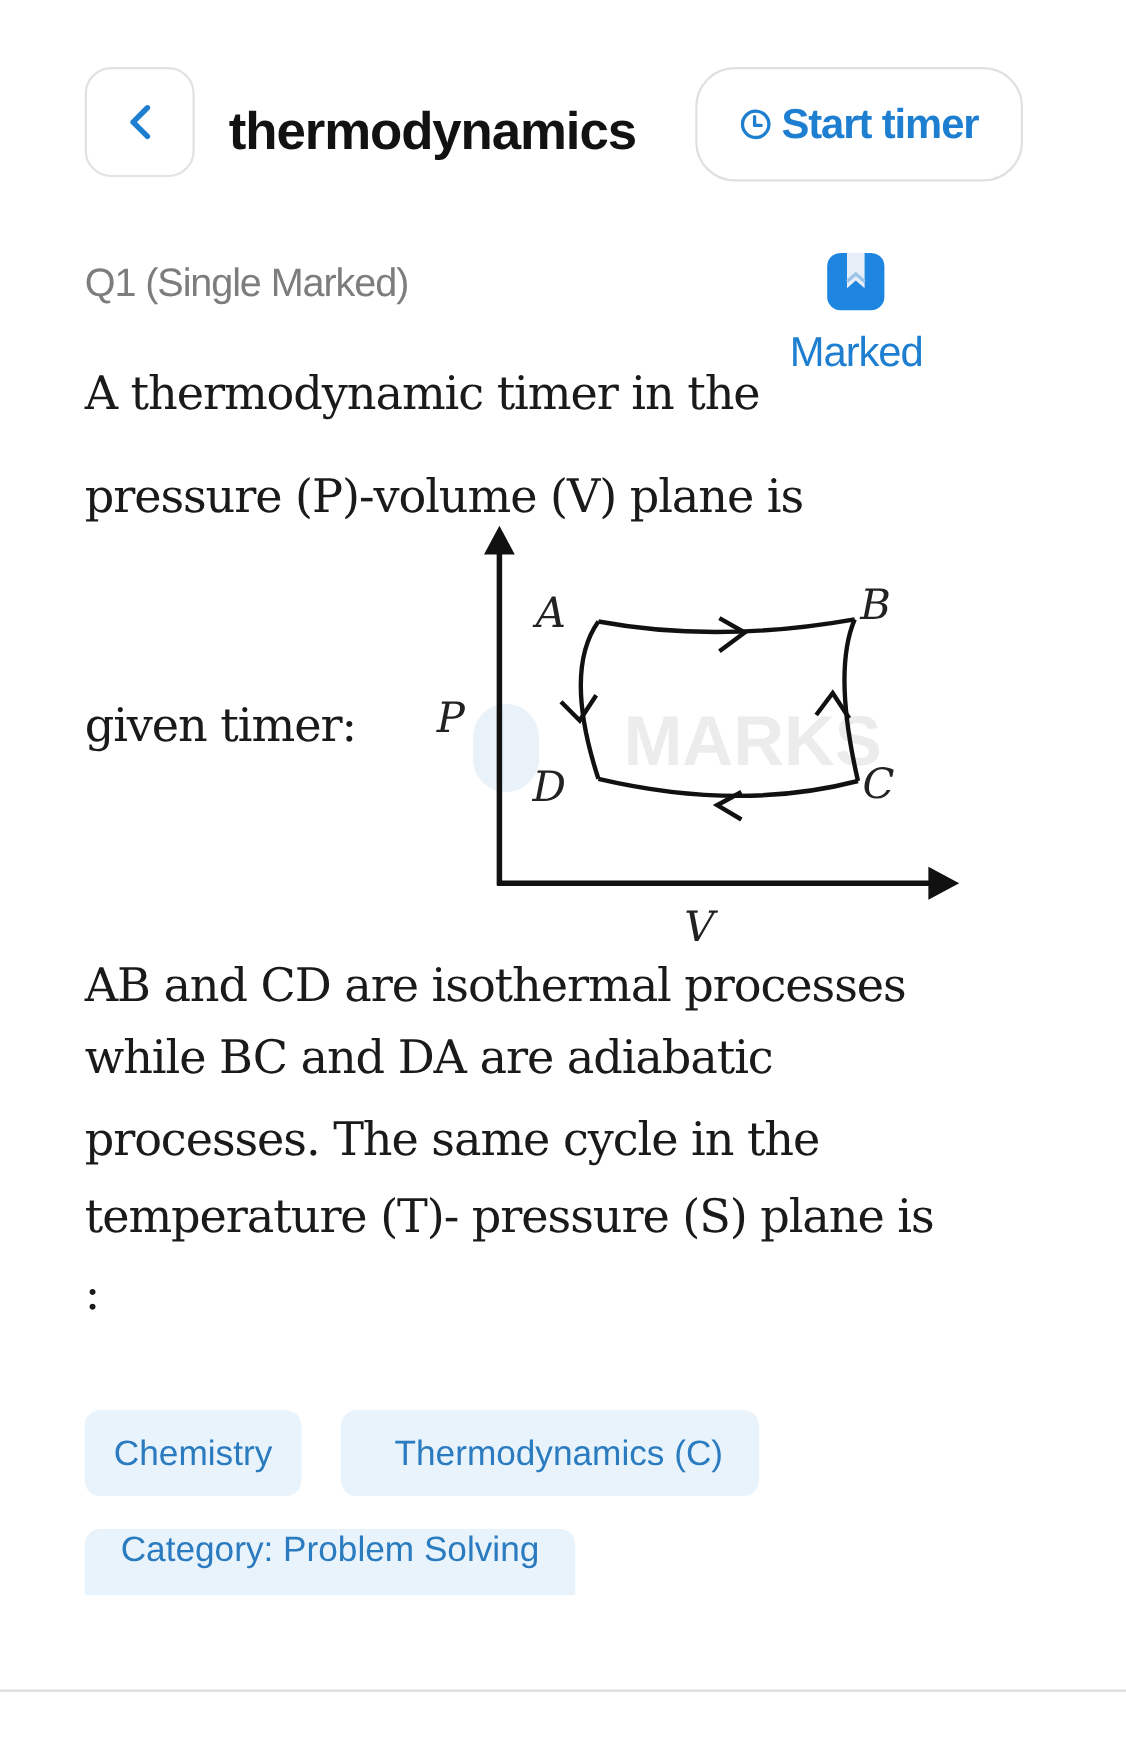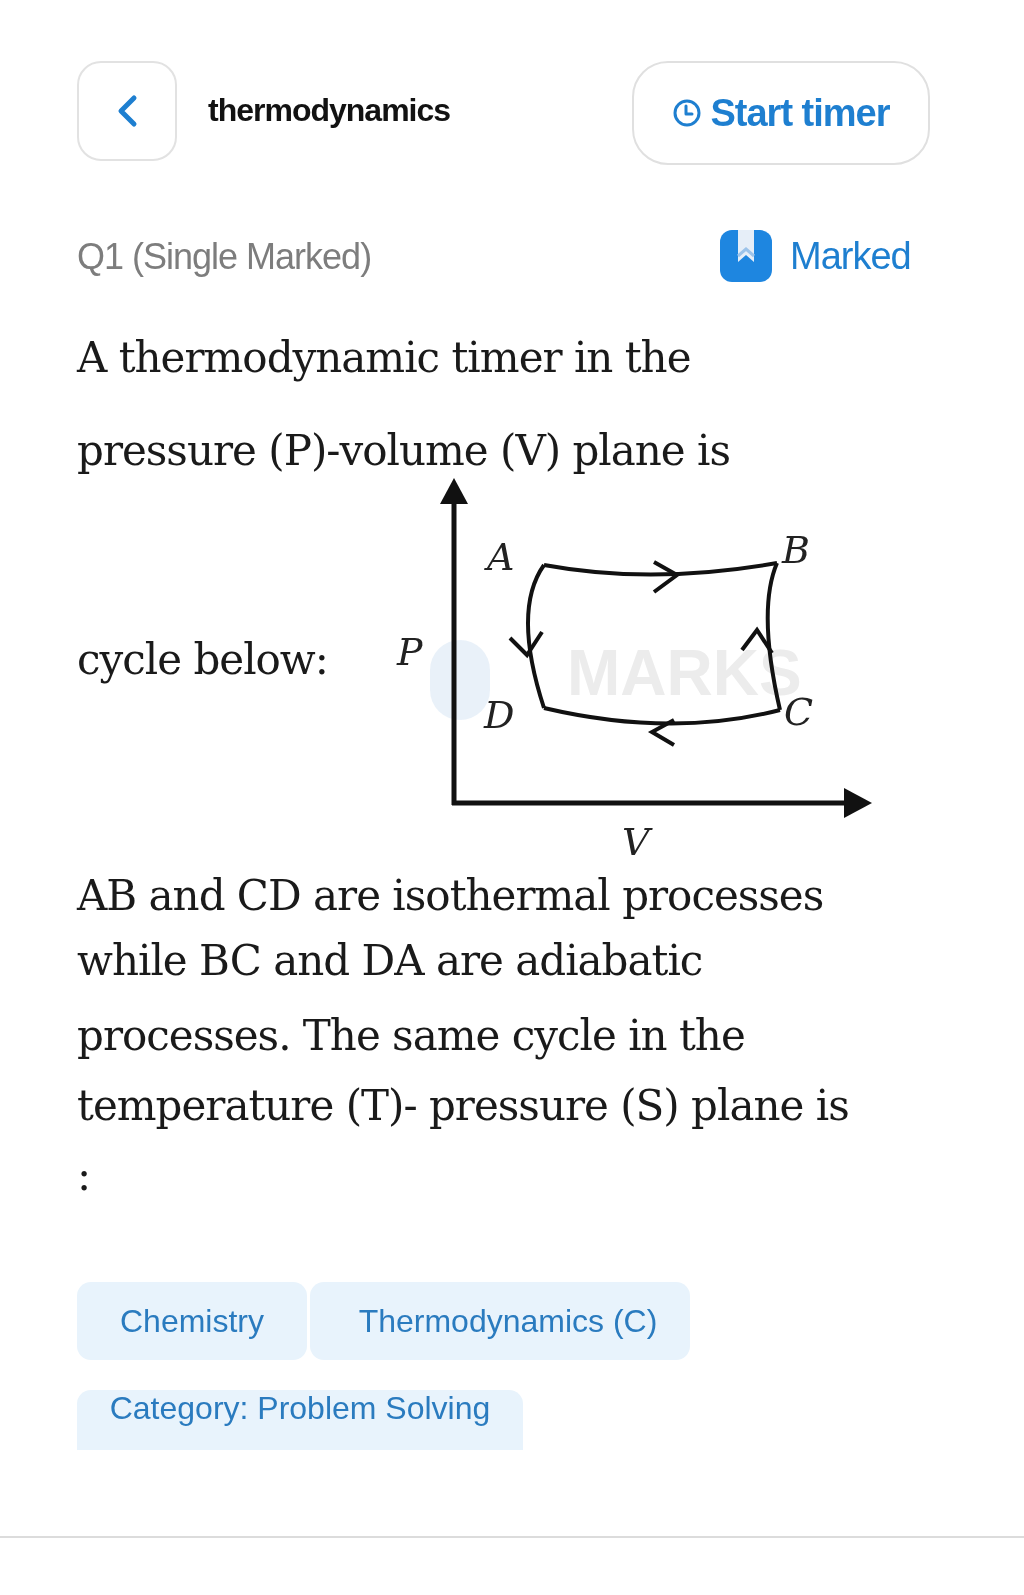--- a/index.html
+++ b/index.html
@@ -1,24 +1,24 @@
 <!DOCTYPE html>
 <html><head>
 <meta charset="utf-8">
 <style>
   html, body { margin:0; padding:0; background:#ffffff; }
   body { width:1024px; height:1595px; position:relative; overflow:hidden; font-family:"Liberation Sans", sans-serif; color:#1a1a1a; }
 
   .back-btn { position:absolute; left:77px; top:61px; width:100px; height:100px; box-sizing:border-box; border:2px solid #e2e2e2; border-radius:24px; display:flex; align-items:center; justify-content:center; background:#fff; cursor:pointer; }
-  .header-title { position:absolute; left:208px; top:92px; font-size:32px; font-weight:bold; letter-spacing:-1px; color:#121212; font-family:"Liberation Sans", sans-serif; }
+  .header-title { position:absolute; left:208px; top:92px; font-size:48px; font-weight:bold; letter-spacing:-1px; color:#121212; font-family:"Liberation Sans", sans-serif; }
   .timer-btn { position:absolute; left:632px; top:61px; width:298px; height:104px; box-sizing:border-box; border:2px solid #e0e0e0; border-radius:36px; display:flex; align-items:center; justify-content:center; gap:8px; background:#fff; cursor:pointer; }
   .timer-label { font-size:38px; font-weight:bold; color:#1e7fd0; letter-spacing:-1px; }
 
   .q-label { position:absolute; left:77px; top:236px; font-size:36px; color:#7d7d7d; letter-spacing:-1px; }
-  .marked { position:absolute; left:718px; top:228px; display:flex; align-items:center; gap:16px; cursor:pointer; }
+  .marked { position:absolute; left:718px; top:228px; display:flex; align-items:center; gap:16px; cursor:pointer;flex-direction:column; }
   .marked-label { font-size:38px; color:#1e7fd0; letter-spacing:-1px; }
 
   .q-text { position:absolute; left:77px; font-family:"DejaVu Serif", "Liberation Serif", serif; font-size:42px; color:#1a1a1a; line-height:70px; letter-spacing:-1px; }
 
   .diagram { position:absolute; left:372px; top:470px; width:510px; height:390px; }
 
   .tag { position:absolute; background:#e8f3fc; border-radius:14px; color:#2a7bbf; font-size:32px; display:flex; align-items:center; justify-content:center; cursor:pointer; }
   .divider { position:absolute; left:0; top:1536px; width:1024px; height:2px; background:#dcdcdc; }
 </style>
 </head>
@@ -45,21 +45,21 @@
   <svg width="56" height="56" viewBox="0 0 56 56">
     <rect x="2" y="2" width="52" height="52" rx="12" fill="#1e86e0"></rect>
     <path d="M20,2 L36,2 L36,34 L28,27 L20,34 Z" fill="#e6eef8"></path>
     <path d="M20,28 L28,21 L36,28" fill="none" stroke="#9cc3ea" stroke-width="3"></path>
   </svg>
   <span class="marked-label">Marked</span>
 </div>
 
 <div class="q-text" style="top:323px;">A thermodynamic timer in the</div>
 <div class="q-text" style="top:416px;">pressure (P)-volume (V) plane is</div>
-<div class="q-text" style="top:625px;">cycle below:</div>
+<div class="q-text" style="top:625px;">given timer:</div>
 
 <svg class="diagram" viewBox="0 0 510 390">
 
   <rect x="58" y="170" width="60" height="80" rx="30" fill="#e3eef8" opacity="0.8"></rect>
   <text x="195" y="225" font-family="Liberation Sans, sans-serif" font-weight="bold" font-size="64" fill="#ececec">MARKS</text>
 
   <line x1="82" y1="30" x2="82" y2="335" stroke="#111" stroke-width="5"></line>
   <polygon points="68,34 82,8 96,34" fill="#111"></polygon>
   <line x1="80" y1="333" x2="478" y2="333" stroke="#111" stroke-width="5"></line>
   <polygon points="472,318 500,333 472,348" fill="#111"></polygon>
@@ -81,17 +81,17 @@
   <text x="25" y="195" font-family="DejaVu Serif, serif" font-style="italic" font-size="38" fill="#222">P</text>
   <text x="250" y="385" font-family="DejaVu Serif, serif" font-style="italic" font-size="38" fill="#222">V</text>
 </svg>
 
 <div class="q-text" style="top:861px;">AB and CD are isothermal processes</div>
 <div class="q-text" style="top:926px;">while BC and DA are adiabatic</div>
 <div class="q-text" style="top:1001px;">processes. The same cycle in the</div>
 <div class="q-text" style="top:1071px;">temperature (T)- pressure (S) plane is</div>
 <div class="q-text" style="top:1141px;">:</div>
 
-<div class="tag" style="left:77px; top:1282px; width:230px; height:78px;">Chemistry</div>
+<div class="tag" style="left:77px; top:1282px; width:197px; height:78px;">Chemistry</div>
 <div class="tag" style="left:310px; top:1282px; width:364px; height:78px;padding-left:16px;">Thermodynamics (C)</div>
 <div class="tag" style="left:77px; top:1390px; width:446px; height:60px; border-radius:14px 14px 0 0; align-items:flex-start; box-sizing:border-box;">Category: Problem Solving</div>
 
 <div class="divider"></div>
 
 </body></html>

